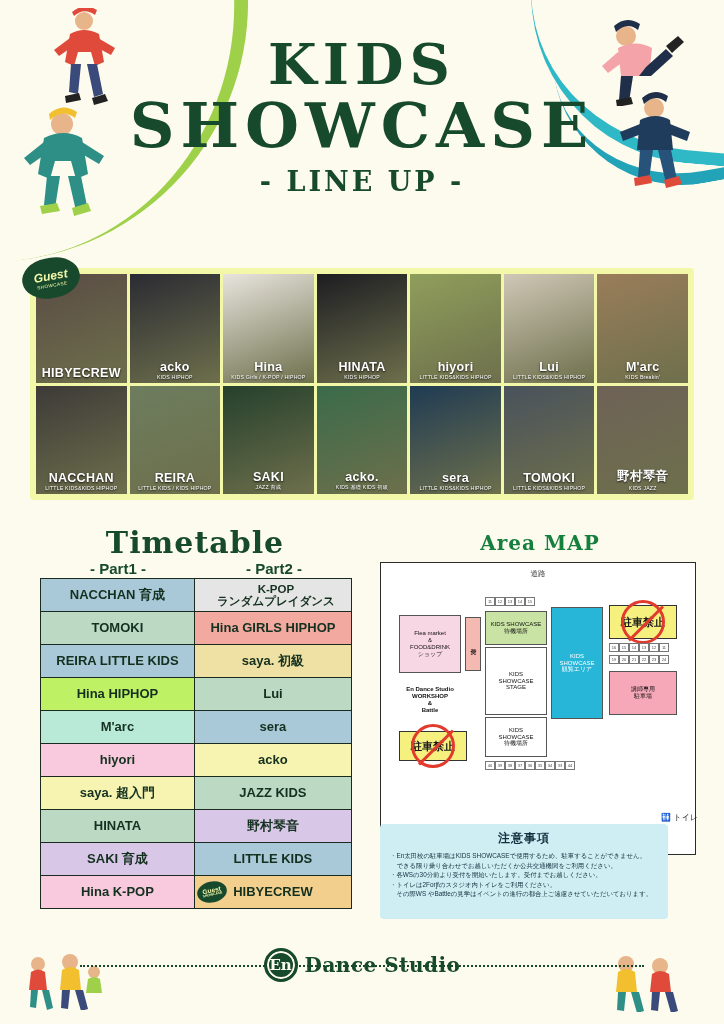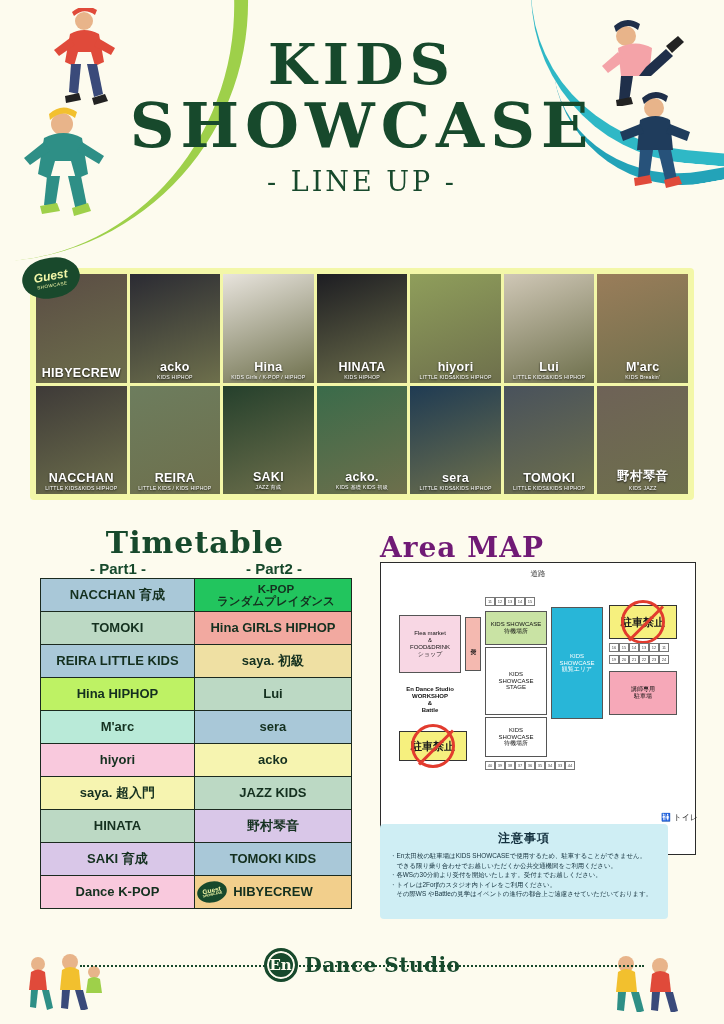--- a/index.html
+++ b/index.html
@@ -49,21 +49,21 @@
     color: #17492c;
     font-weight: bold;
     letter-spacing: 6px;
     line-height: 0.95;
   }
   .title-line1 { font-size: 56px; }
   .title-line2 { font-size: 62px; margin-top: 6px; }
   .title-sub {
     margin-top: 10px;
     font-family: "DejaVu Serif", serif;
-    font-size: 27px; color: #17492c; font-weight: normal;
+    font-size: 27px; color: #17492c; font-weight: bold;
     letter-spacing: 3px;
   }
 
   
   .dancer { position: absolute; }
   .d1 { left: 40px; top: 8px; }
   .d2 { left: 14px; top: 96px; }
   .d3 { right: 38px; top: 6px; }
   .d4 { right: 28px; top: 88px; }
   .d5 { left: 18px; top: 948px; }
@@ -112,23 +112,23 @@
   
   .h-timetable {
     position: absolute; left: 30px; top: 525px; width: 330px;
     text-align: center;
     font-family: "DejaVu Serif", serif;
     font-size: 30px; font-weight: bold; color: #17492c;
     letter-spacing: 1px;
   }
   .h-areamap {
     position: absolute; left: 380px; top: 531px; width: 320px;
-    text-align: left;
+    text-align: center;
     font-family: "DejaVu Serif", serif;
-    font-size: 28px; font-weight: bold; color: #701a75;
+    font-size: 20px; font-weight: bold; color: #15803d;
     letter-spacing: 1px;
   }
 
   
   .parts {
     position: absolute; left: 40px; top: 560px; width: 312px;
     display: flex;
   }
   .parts div {
     flex: 1; text-align: center;
@@ -434,21 +434,21 @@
 
   <div class="h-timetable">Timetable</div>
   <div class="parts">
     <div>- Part1 -</div>
     <div>- Part2 -</div>
   </div>
   <table class="tt">
     <tbody id="tt-body">
         <tr>
           <td style="background: rgb(169, 200, 216);">NACCHAN 育成</td>
-          <td class="two" style="background: #22c55e; padding-left: 8px;">
+          <td class="two" style="background: #e5e5e5; padding-left: 8px;">
             <div>K-POP</div>
             <div>ランダムプレイダンス</div>
           </td>
         </tr>
         <tr>
           <td style="background: rgb(188, 217, 196);">TOMOKI</td>
           <td style="background: rgb(242, 169, 160);">Hina GIRLS HIPHOP</td>
         </tr>
         <tr>
           <td style="background: rgb(169, 200, 216);">REIRA LITTLE KIDS</td>
@@ -469,24 +469,24 @@
         <tr>
           <td style="background: rgb(246, 244, 176);">saya. 超入門</td>
           <td style="background: rgb(188, 217, 196);">JAZZ KIDS</td>
         </tr>
         <tr>
           <td style="background: rgb(188, 217, 196);">HINATA</td>
           <td style="background: rgb(217, 199, 232);">野村琴音</td>
         </tr>
         <tr>
           <td style="background: rgb(217, 199, 232);">SAKI 育成</td>
-          <td style="background: rgb(169, 200, 216);">TOMOKI KIDS</td>
-        </tr>
-        <tr>
-          <td style="background: rgb(249, 201, 221);">Dance K-POP</td>
+          <td style="background: rgb(169, 200, 216);">LITTLE KIDS</td>
+        </tr>
+        <tr>
+          <td style="background: rgb(249, 201, 221);">Hina K-POP</td>
           <td class="last-cell" style="background: rgb(242, 207, 140);">HIBYECREW<div class="guest-dot">
               <span>Guest</span>
               <span class="s2">SHOWCASE</span>
             </div></td>
         </tr>
       </tbody>
   </table>
 
   <div class="h-areamap">Area MAP</div>
   <div class="map-box">

